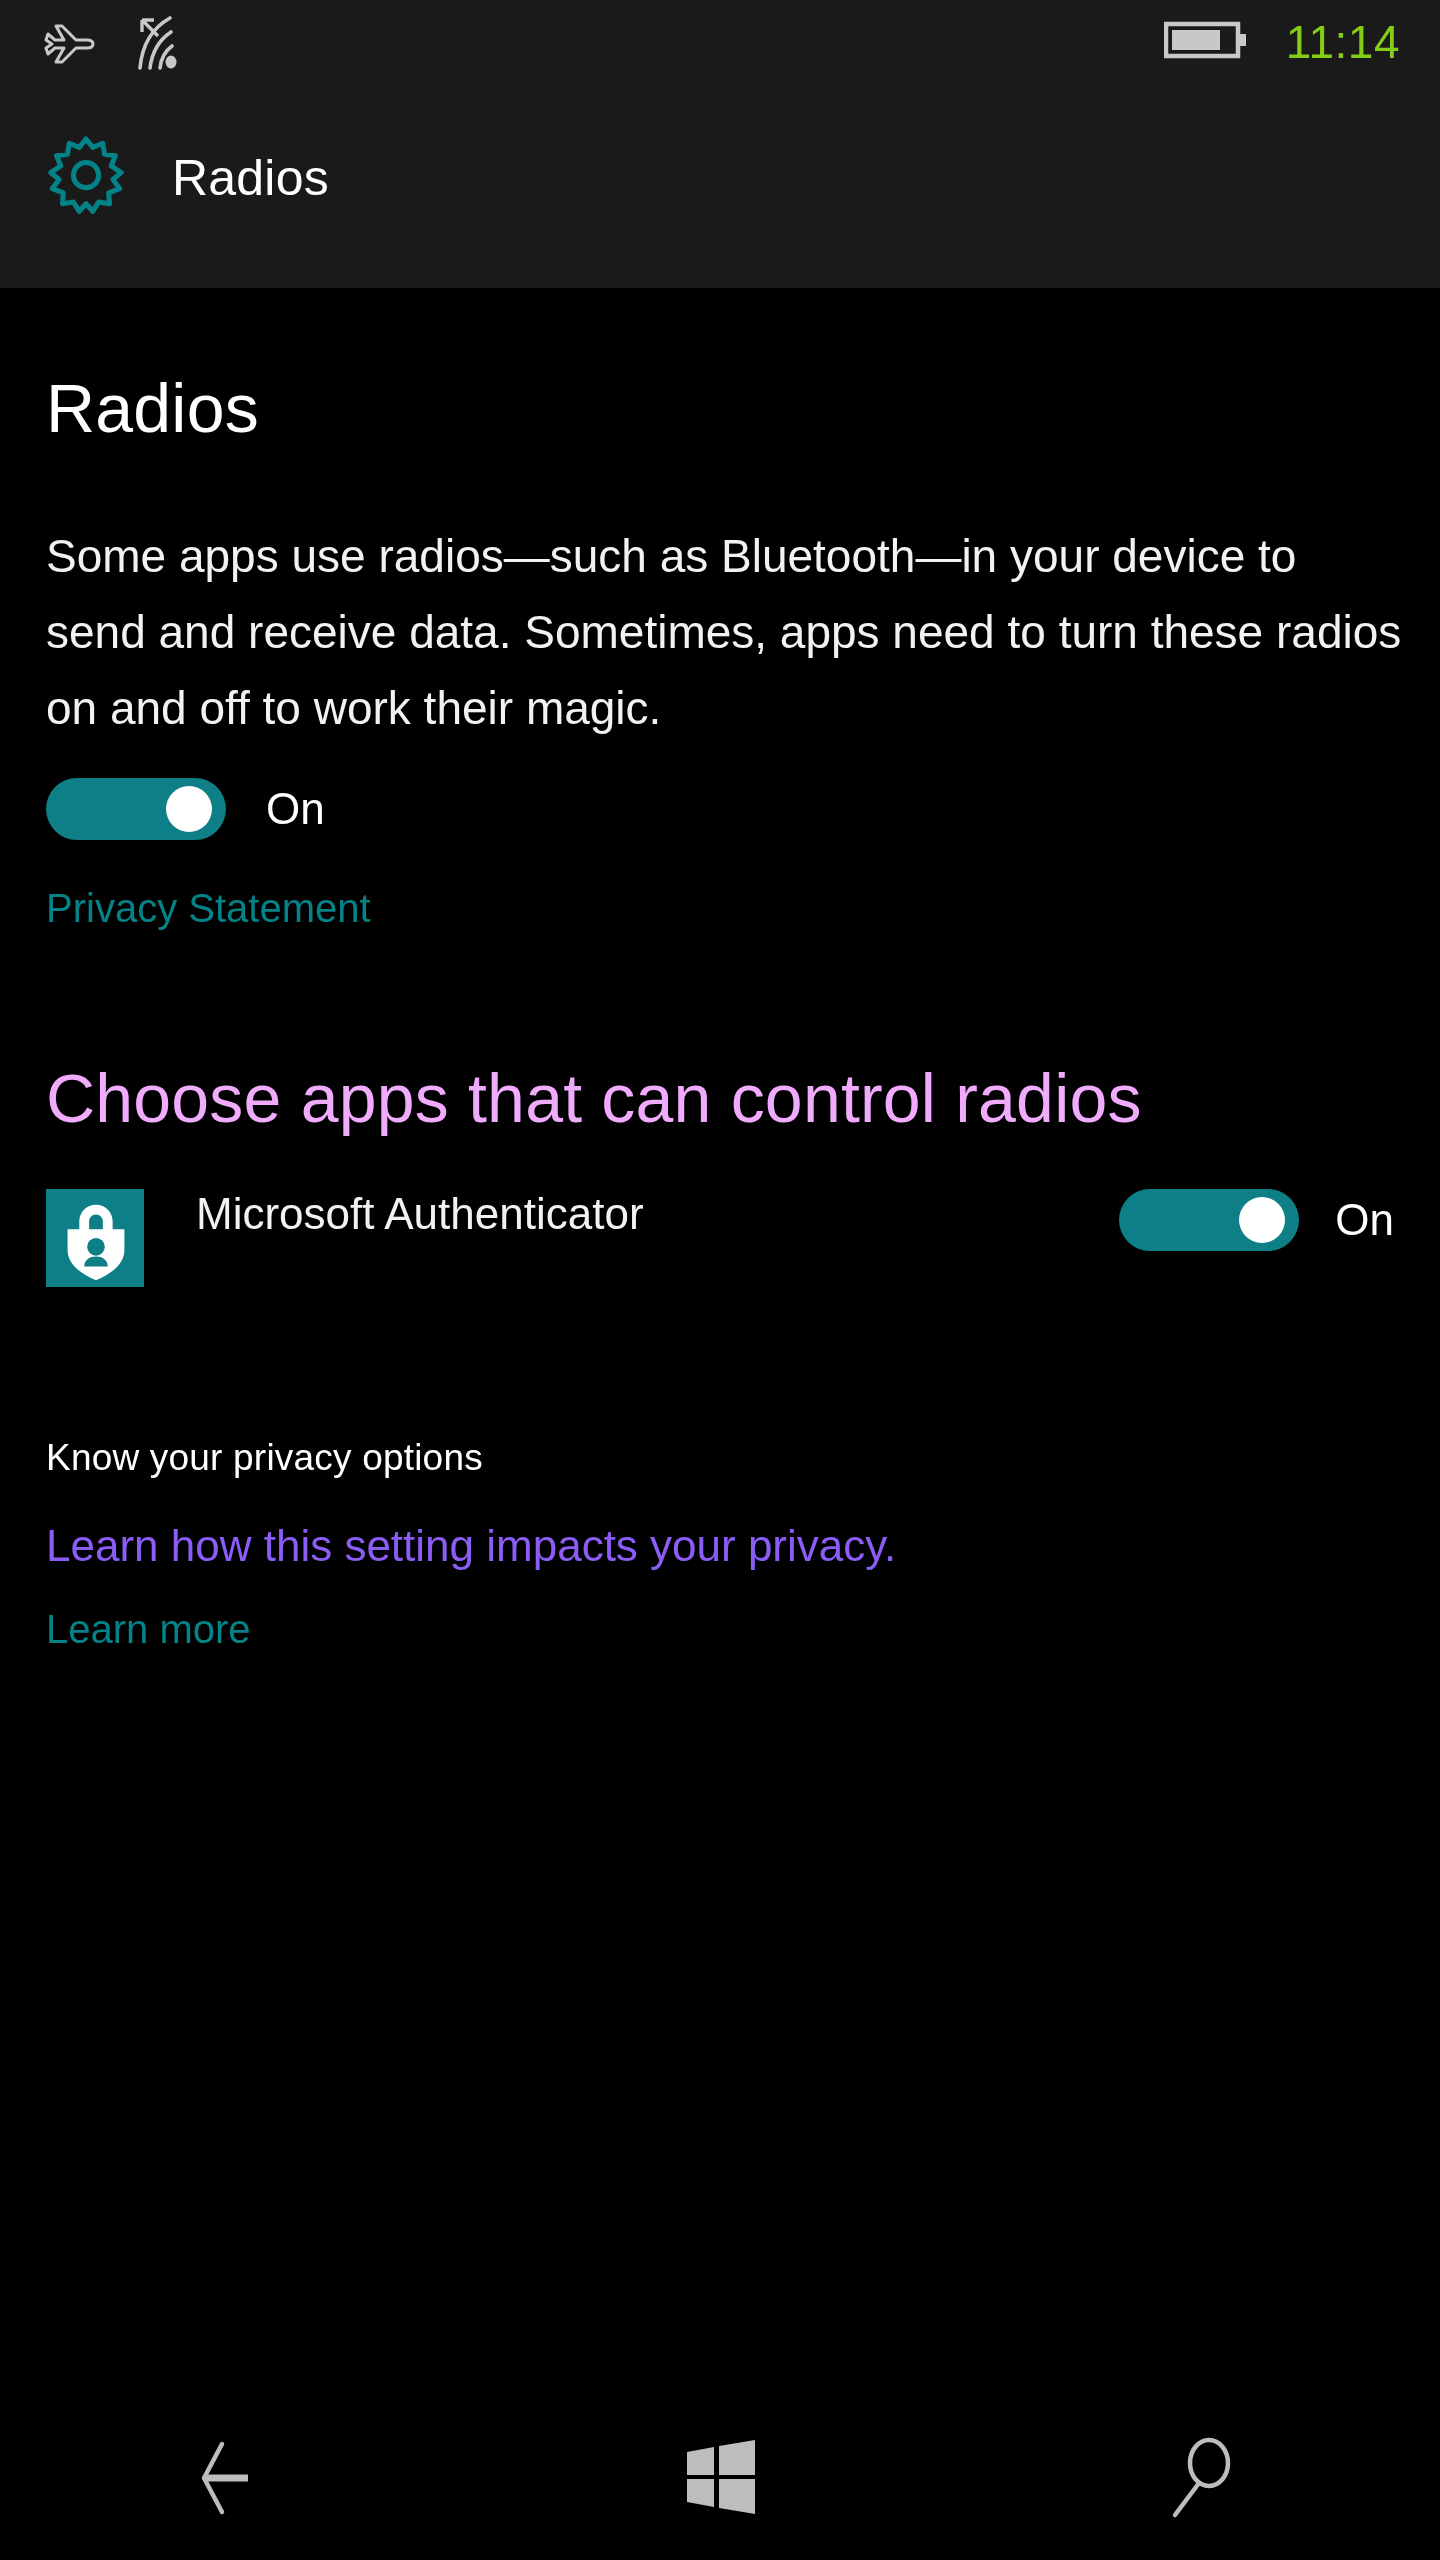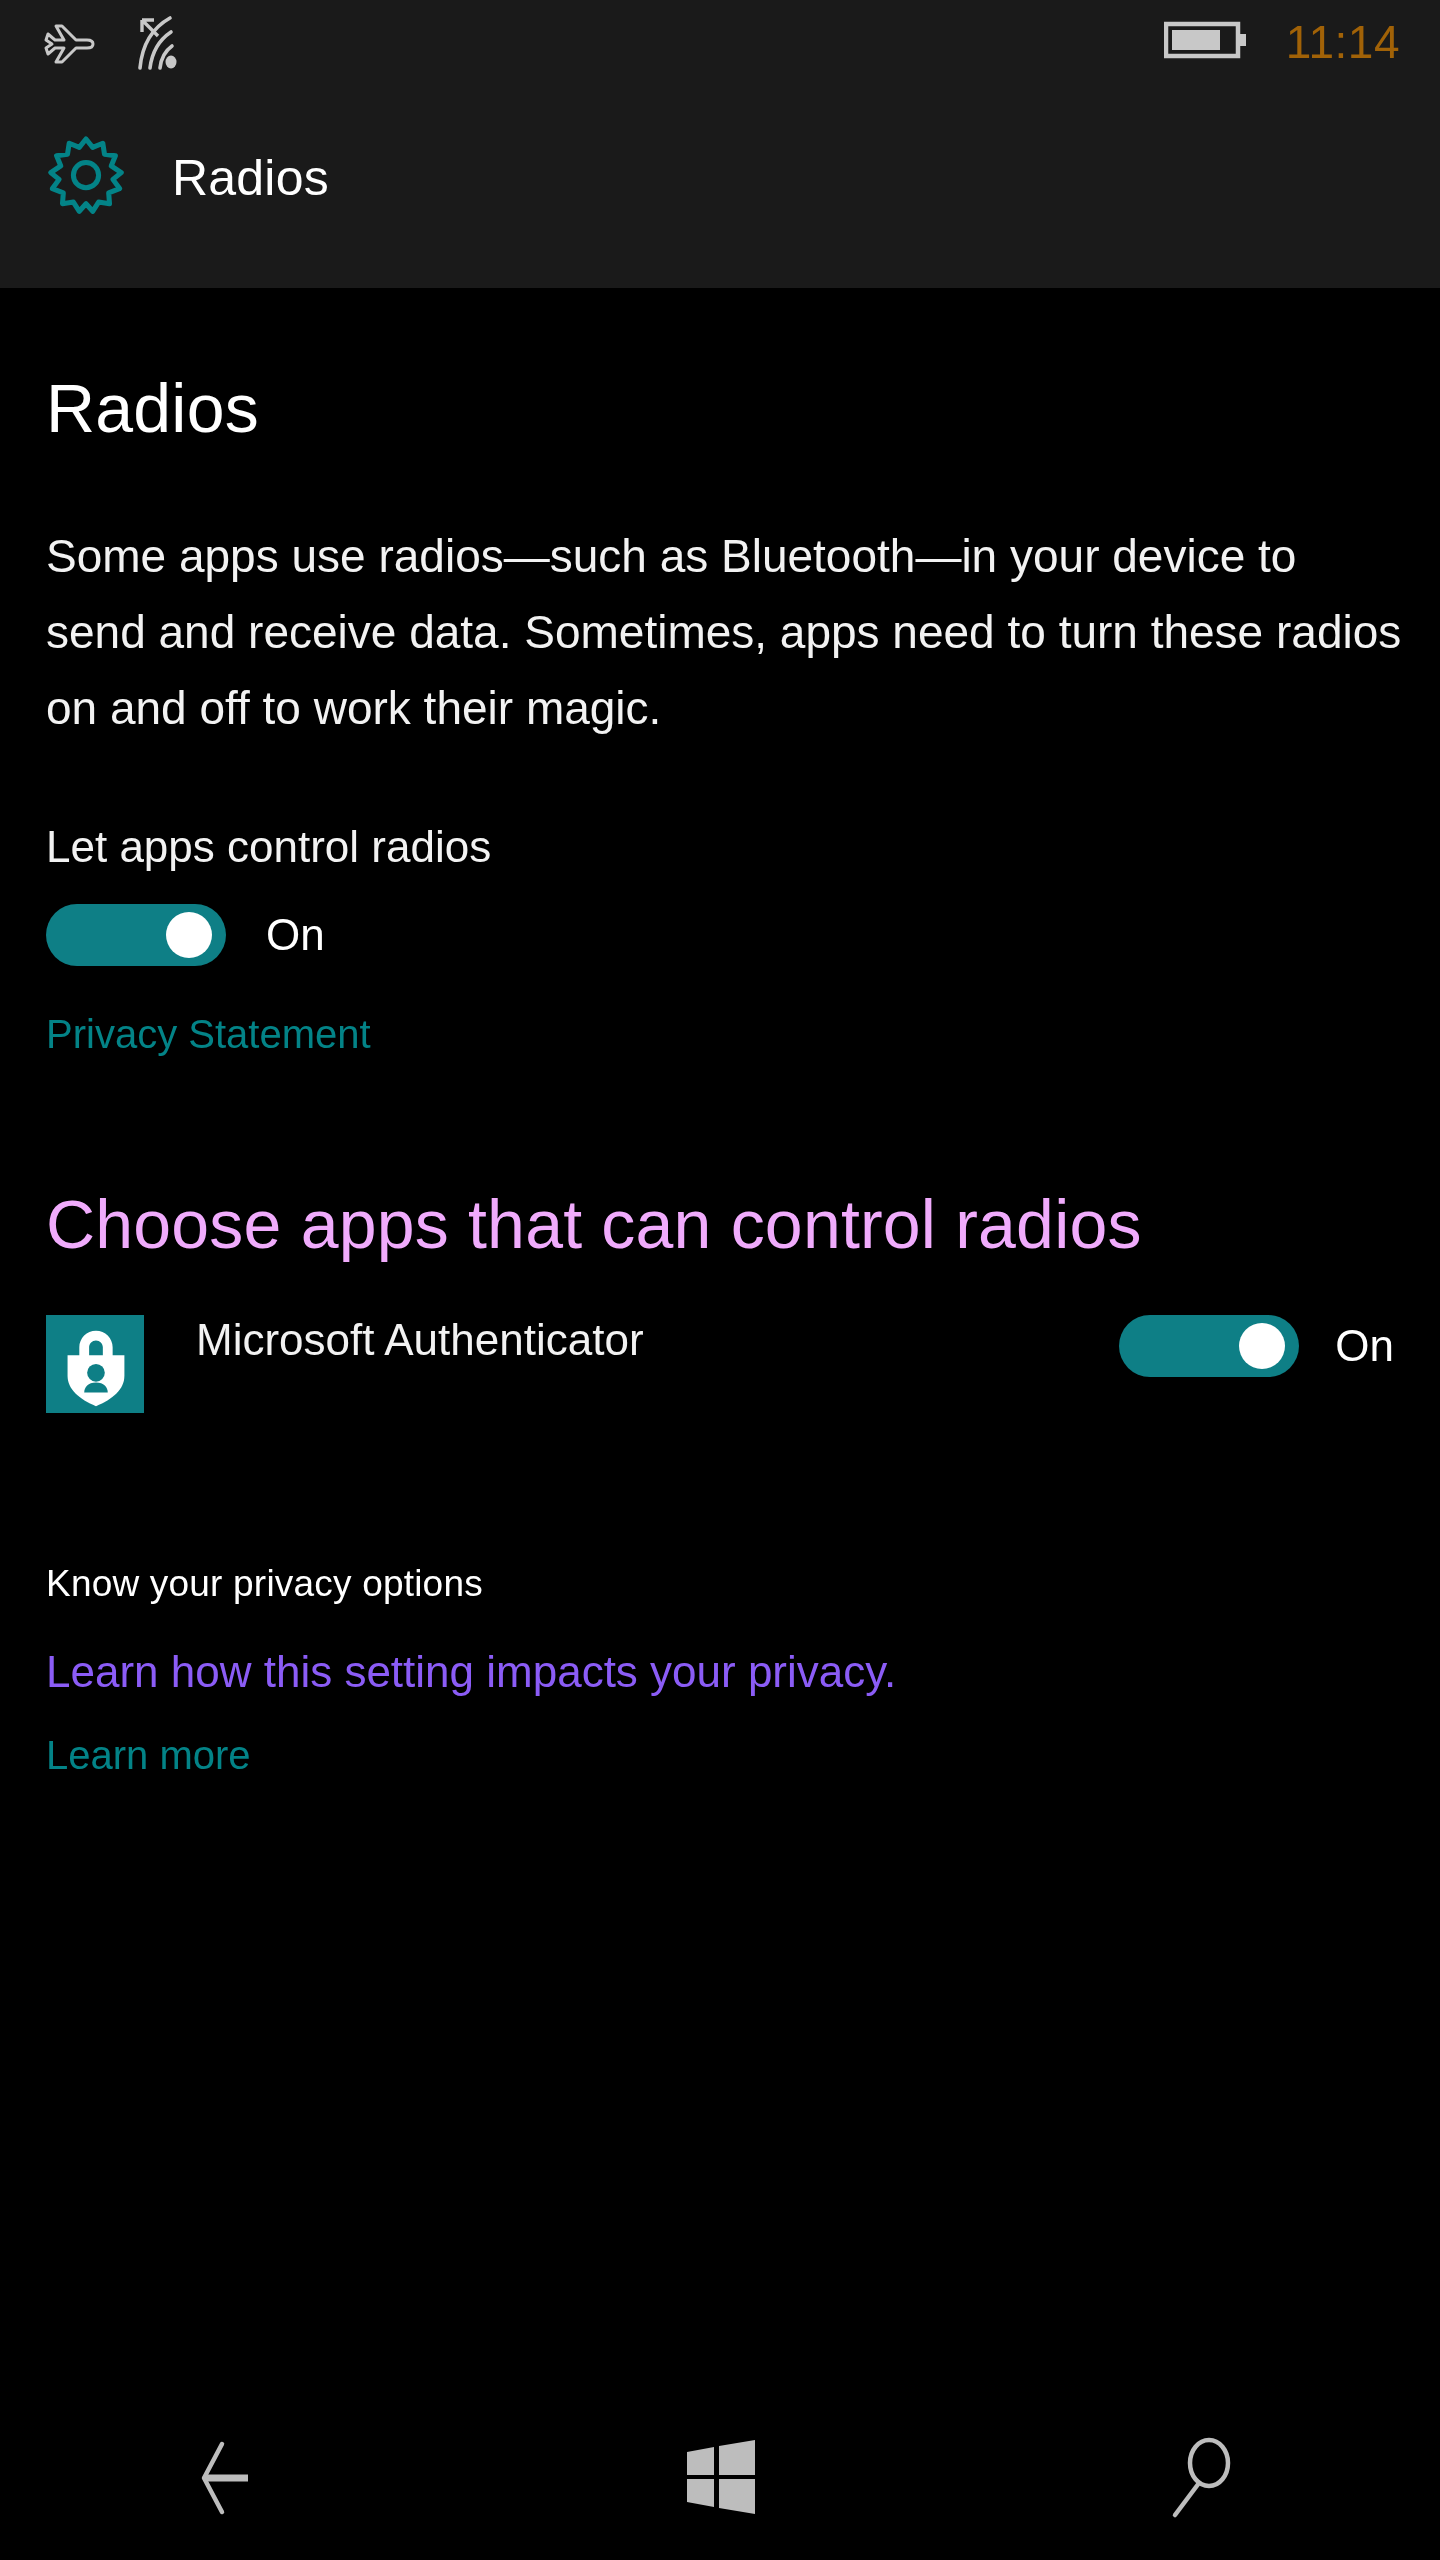--- a/index.html
+++ b/index.html
@@ -11,21 +11,21 @@
   }
   #phone { position:relative; width:1440px; height:2560px; background:#000; }
 
   
   .statusbar {
     position:absolute; top:0; left:0; width:1440px; height:100px;
     background:#1a1a1a;
   }
   .sb-left { position:absolute; left:42px; top:14px; display:flex; align-items:flex-start; gap:20px; }
   .sb-right { position:absolute; right:40px; top:18px; display:flex; align-items:center; gap:38px; }
-  .clock { color:#a16207; font-size:46px; letter-spacing:0.5px; line-height:1; font-weight:400; }
+  .clock { color:#84cc16; font-size:46px; letter-spacing:0.5px; line-height:1; font-weight:400; }
 
   
   .appheader {
     position:absolute; top:100px; left:0; width:1440px; height:188px;
     background:#1a1a1a;
   }
   .appheader .inner { position:absolute; left:44px; top:34px; display:flex; align-items:center; gap:44px; }
   .app-title { color:#fff; font-size:50px; font-weight:400; letter-spacing:0.2px; }
 
   
@@ -124,21 +124,20 @@
     </div>
   </div>
 
   <div class="body">
     <div class="pad">
 
       <div class="page-title">Radios</div>
 
       <div class="para">Some apps use radios—such as Bluetooth—in your device to send and receive data. Sometimes, apps need to turn these radios on and off to work their magic.</div>
 
-      <div class="setting-label">Let apps control radios</div>
 
       <div class="toggle-row">
         <div class="toggle">
           <div class="thumb"></div>
         </div>
         <span class="toggle-state">On</span>
       </div>
 
       <a class="link link-privacy">Privacy Statement</a>
 

